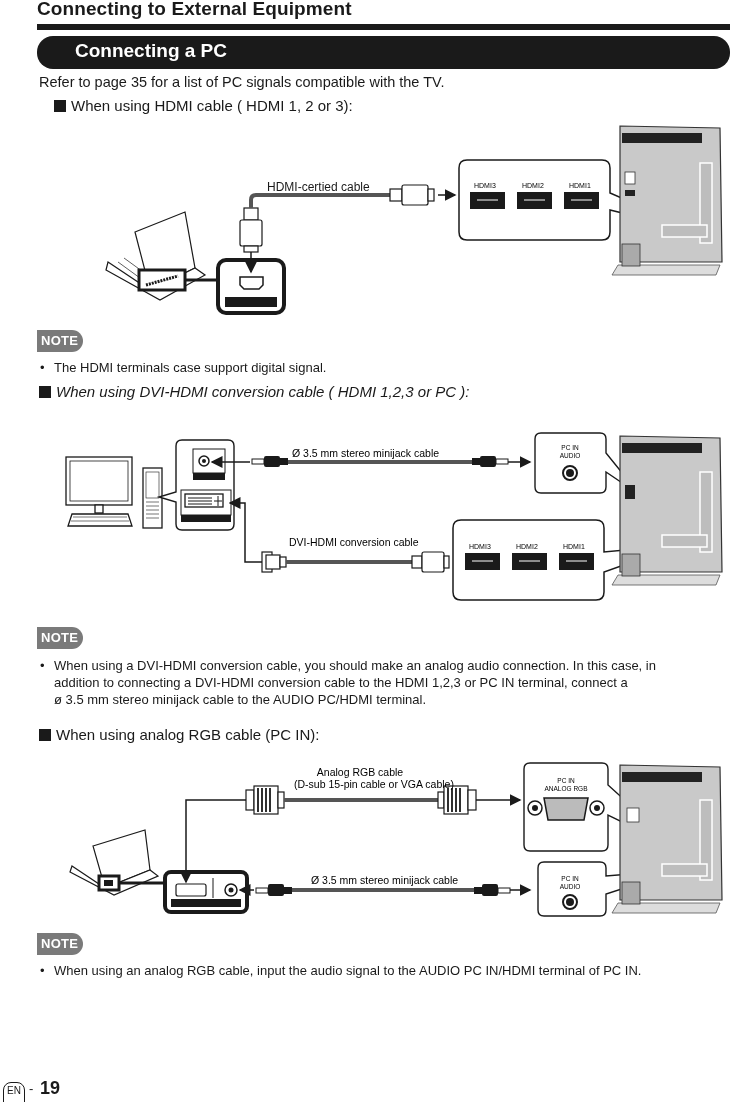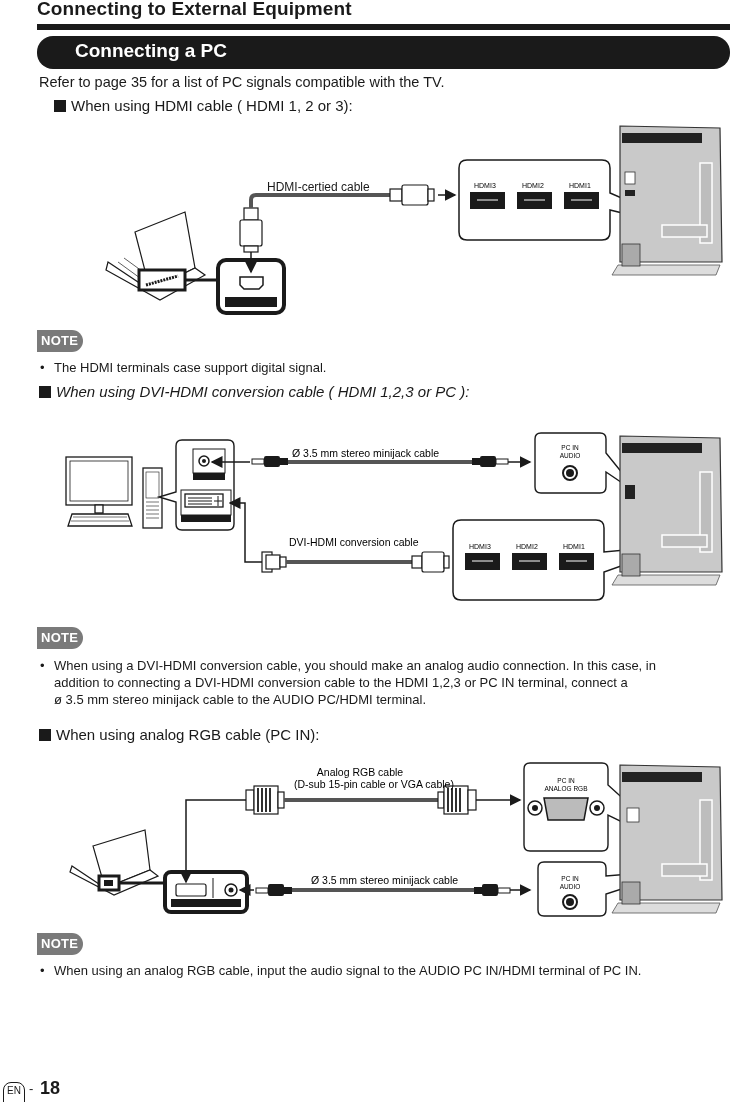--- a/index.html
+++ b/index.html
@@ -286,13 +286,13 @@
   <span class="sq"></span><span>When using analog RGB cable (PC IN):</span>
 </div>
 
 <div class="abs note-badge" style="left:37px; top:933px;">NOTE</div>
 <div class="abs bullet-text" style="left:54px; top:962px;">
   <span class="b">•</span><span>When using an analog RGB cable, input the audio signal to the AUDIO PC IN/HDMI terminal of PC IN.</span>
 </div>
 
 <div class="abs footer-en">EN</div>
 <div class="abs footer-dash">-</div>
-<div class="abs footer-page">18</div>
+<div class="abs footer-page">19</div>
 
 </body></html>

